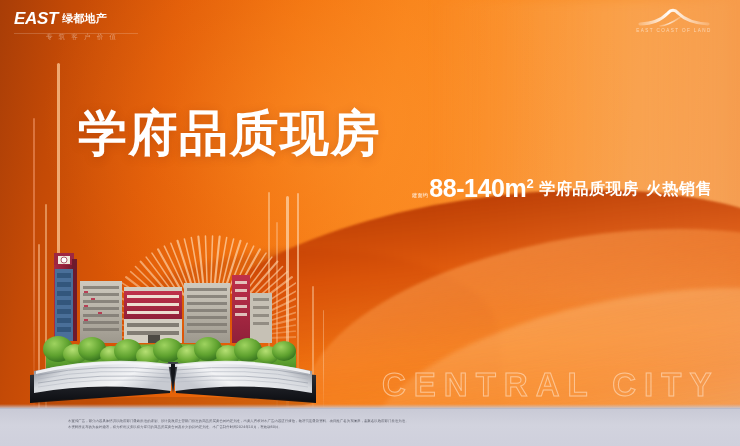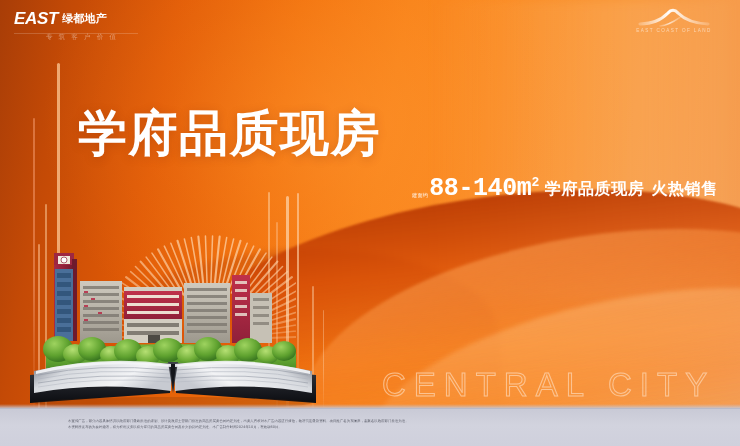--- a/index.html
+++ b/index.html
@@ -204,21 +204,21 @@
     font-family: "DejaVu Sans", sans-serif;
     font-size: 5.2px;
     line-height: 6px;
     letter-spacing: .2px;
     opacity: .95;
     padding-bottom: 4px;
     margin-right: 1px;
     text-align: center;
   }
   .subline .area {
-    font-family: Liberation Mono, monospace;
+    font-family: Liberation Sans, sans-serif;
     font-weight: bold;
     font-size: 25px; line-height: 27px;
     letter-spacing: -.4px;
   }
   .subline .area sup {
     font-size: 13px; vertical-align: super; line-height: 0;
   }
   .subline .desc {
     font-family: "DejaVu Sans", sans-serif;
     font-weight: bold;
@@ -226,21 +226,21 @@
     letter-spacing: .6px;
     margin-left: 6px;
   }
   .subline .desc .gap { display:inline-block; width: 7px; }
 
   
   .wordmark {
     position: absolute;
     left: 382px; top: 366px;
     font-family: "Liberation Sans", sans-serif;
-    font-weight: normal;
+    font-weight: bold;
     font-size: 33px;
     letter-spacing: 8px;
     line-height: 38px;
     color: rgba(255,255,255,.02);
     -webkit-text-stroke: 1px rgba(255,226,198,.62);
     white-space: nowrap;
   }
 
   
   .scene {

